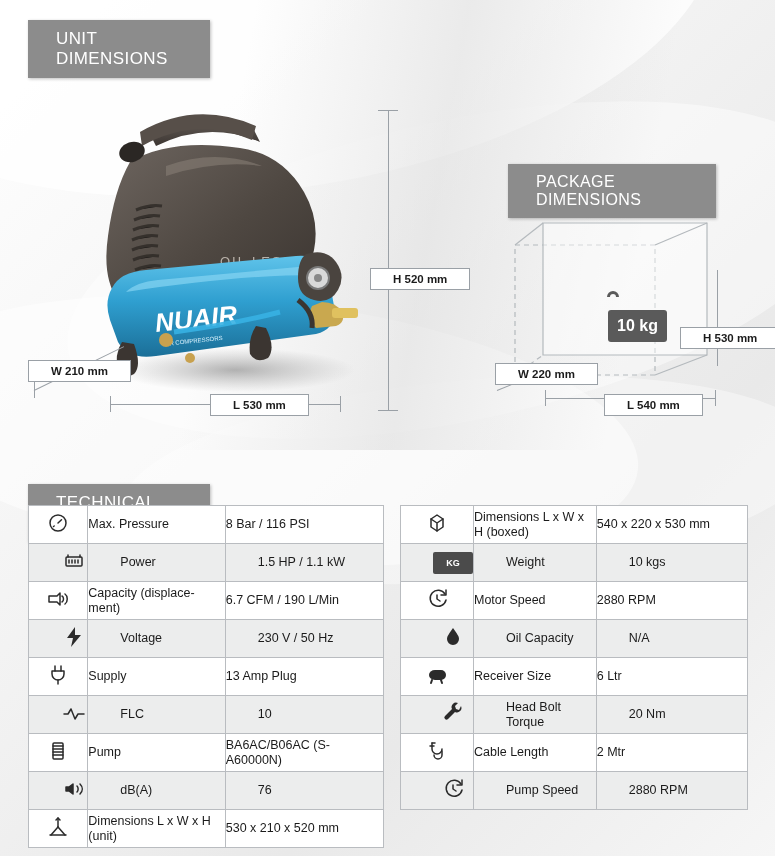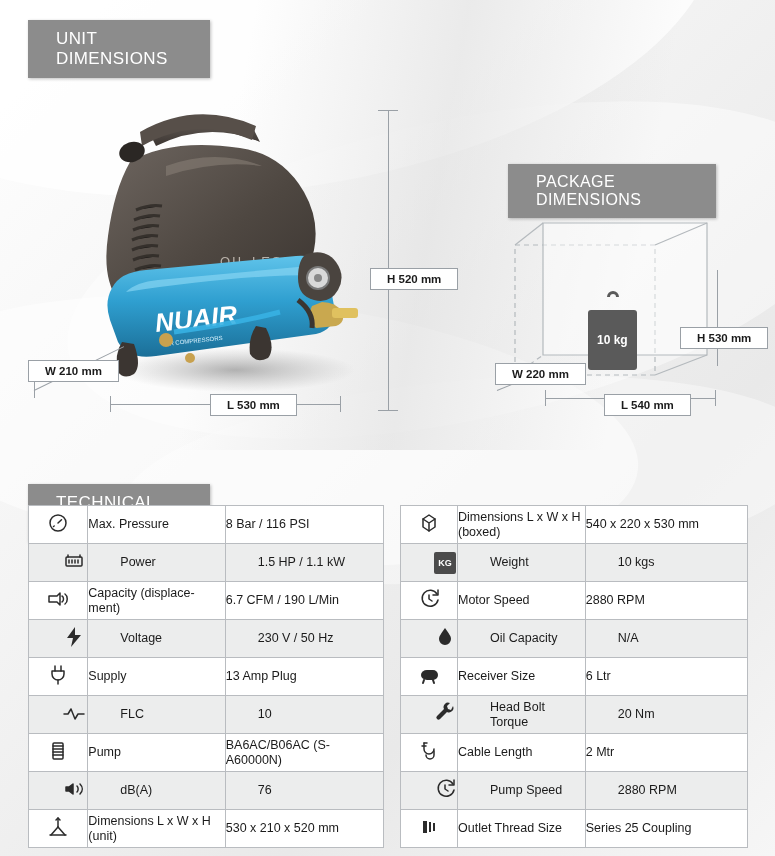--- a/index.html
+++ b/index.html
@@ -52,21 +52,21 @@
   .product { position: absolute; left: 70px; top: 70px; width: 320px; height: 330px; }
 
   
   .dim {
     position: absolute;
     border: 1px solid #9aa0a6;
     background: #ffffff;
     color: #1b1b1b;
     font-size: 11.5px;
     font-weight: bold;
-    padding: 4px 16px;
+    padding: 4px 22px;
     white-space: nowrap;
   }
   .line { position: absolute; background: #9aa0a6; }
   .vline { width: 1px; }
   .hline { height: 1px; }
 
   
   .pkg { position: absolute; left: 495px; top: 215px; width: 250px; height: 200px; }
 
   
@@ -86,27 +86,27 @@
   #tbl-left .c-label { width: 132px; }
   #tbl-left .c-value { width: 152px; }
   #tbl-right .c-label { width: 134px; margin-left: 48px; }
   #tbl-right .c-value { width: 176px; }
   .row-alt td { background: #eceded; padding-left: 32px; }
   .row-norm td { background: #ffffff; }
 
   .ico { display:inline-block; line-height: 1; }
   .ico svg { display:block; margin: 0 auto; }
   .kgbadge {
-    display:inline-block; width:22px; height:22px; background:#4b4b4b; color:#fff;
+    display:inline-block; width:40px; height:22px; background:#4b4b4b; color:#fff;
     font-size:9px; font-weight:bold; line-height:22px; text-align:center; border-radius:2px;
   }
 
   .weightbadge {
-    position:absolute; background:#5a5a5a; color:#fff; font-size:12px; font-weight:bold;
-    padding:23px 9px; border-radius:3px;
+    position:absolute; background:#5a5a5a; color:#fff; font-size:16px; font-weight:bold;
+    padding:7px 9px; border-radius:3px;margin-left:20px;
   }
 </style>
 </head>
 <body>
 
 <div class="page">
 
   <div class="swoosh sw1"></div>
   <div class="swoosh sw2"></div>
   <div class="swoosh sw3"></div>
@@ -376,25 +376,16 @@
         </tr>
         <tr class="row-alt">
           <td class="c-icon"><span class="ico"><svg width="24" height="24" viewBox="0 0 24 24" fill="none" stroke="#2b2b2b" stroke-width="1.5" stroke-linecap="round" stroke-linejoin="round">
                 <path d="M20 7a8 8 0 1 0 1 6"></path>
                 <path d="M21 3v5h-5"></path>
                 <path d="M12 8v4l3 2"></path>
               </svg></span></td>
           <td class="c-label">Pump Speed</td>
           <td class="c-value">2880 RPM</td>
         </tr>
-        <tr class="row-norm">
-          <td class="c-icon"><span class="ico"><svg width="24" height="24" viewBox="0 0 24 24" fill="none" stroke="#2b2b2b" stroke-width="1.5" stroke-linecap="round" stroke-linejoin="round">
-                <path d="M6 6h4v12H6z" fill="#2b2b2b" stroke="none"></path>
-                <path d="M12 7h2v10h-2z" fill="#2b2b2b" stroke="none"></path>
-                <path d="M16 8h2v8h-2z" fill="#2b2b2b" stroke="none"></path>
-              </svg></span></td>
-          <td class="c-label">Outlet Thread Size</td>
-          <td class="c-value">Series 25 Coupling</td>
-        </tr>
       </tbody>
   </table>
 
 </div>
 
 </body></html>

